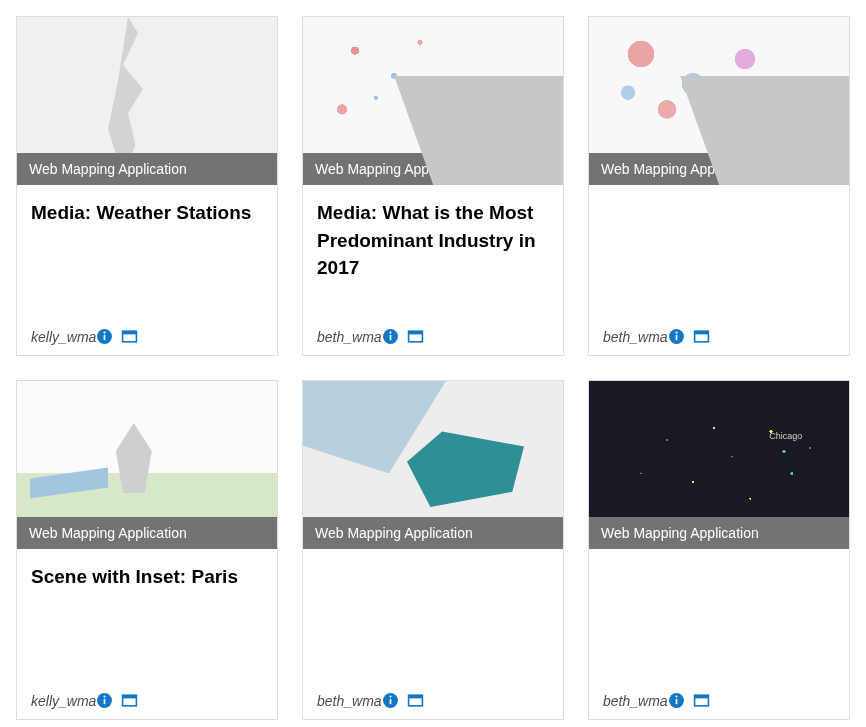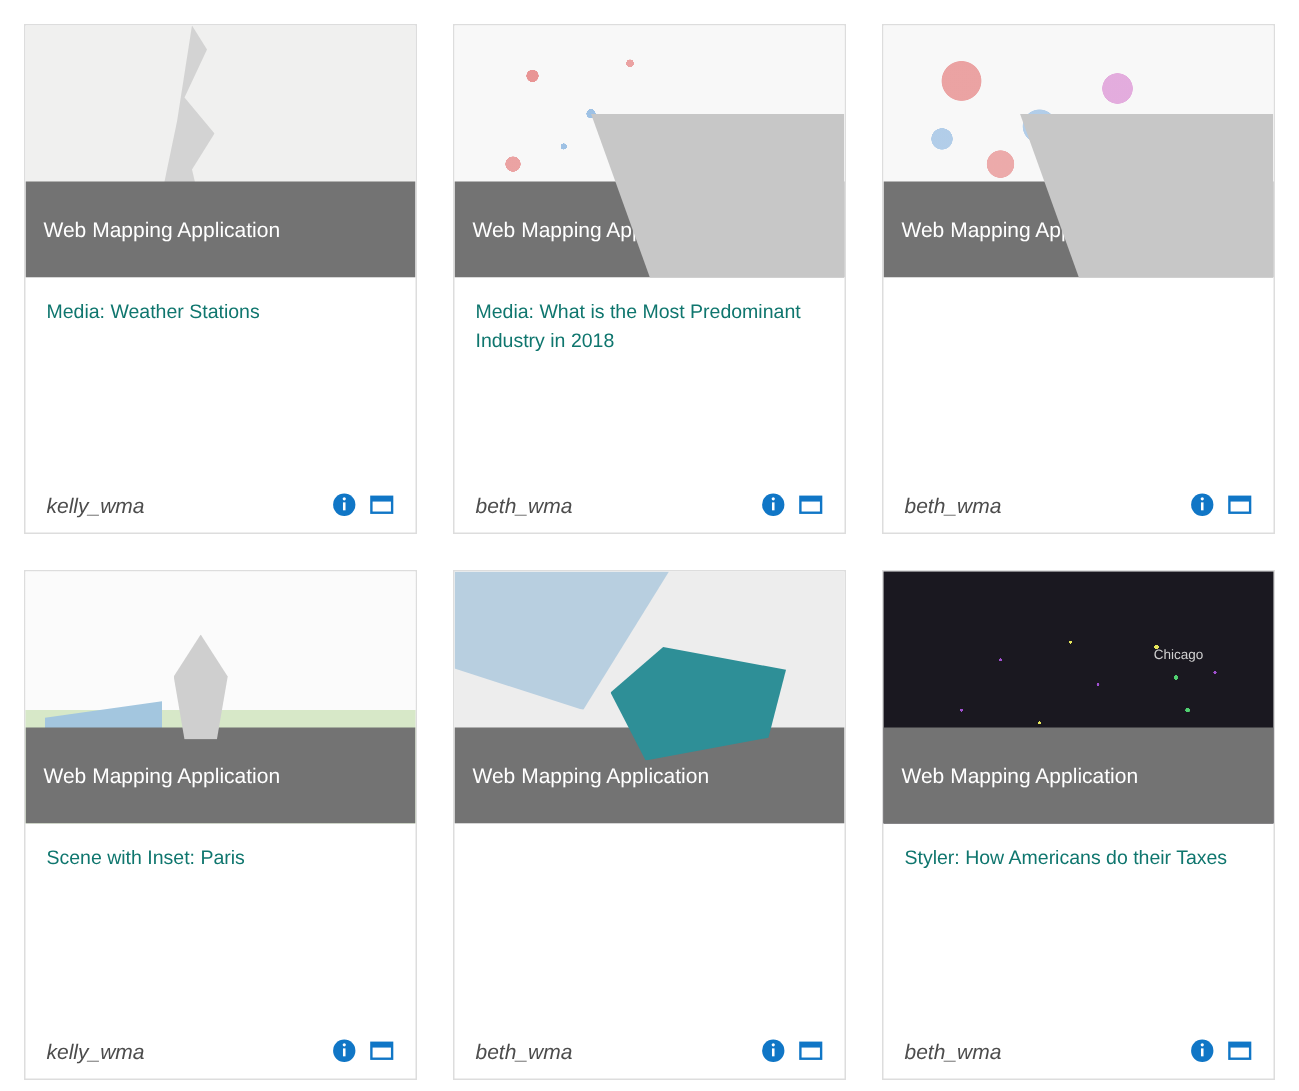--- a/index.html
+++ b/index.html
@@ -28,41 +28,41 @@
     overflow: hidden;
     background: #f5f5f5;
   }
   .type-badge {
     position: absolute;
     left: 0;
     bottom: 0;
     width: 100%;
     background: #737373;
     color: #fff;
-    padding: 24px 12px;
+    padding: 8px 12px;
     font-size: 14px;
   }
   .card-body {
     padding: 14px 14px 10px 14px;
     flex: 1;
     display: flex;
     flex-direction: column;
   }
   .title {
-    color: #0f766e;
-    font-size: 13px;
+    color: #000000;
+    font-size: 19px;
     line-height: 1.45;
     cursor: pointer;
-    font-weight: 400;
+    font-weight: 700;
   }
   .card-footer {
     margin-top: auto;
     display: flex;
     align-items: center;
-    justify-content: space-between;
+    justify-content: flex-start;
     padding-top: 6px;
   }
   .owner {
     font-style: italic;
     color: #4c4c4c;
     font-size: 14px;
   }
   .actions {
     display: flex;
     gap: 8px;
@@ -196,21 +196,21 @@
       </div>
     </div>
   </div>
 
   <div class="card">
     <div class="thumb thumb-dots-red">
       <div class="dots1"></div>
       <div class="type-badge">Web Mapping Application</div>
     </div>
     <div class="card-body">
-      <a class="title">Media: What is the Most Predominant Industry in 2018</a>
+      <a class="title">Media: What is the Most Predominant Industry in 2017</a>
       <div class="card-footer">
         <span class="owner">beth_wma</span>
         <div class="actions">
           <span class="icon">
               <svg viewBox="0 0 16 16">
                 <circle cx="8" cy="8" r="7" fill="#1076c6"></circle>
                 <rect x="7.2" y="6.5" width="1.6" height="5" fill="#fff"></rect>
                 <circle cx="8" cy="4.3" r="1" fill="#fff"></circle>
               </svg>
             </span>
@@ -304,21 +304,20 @@
       </div>
     </div>
   </div>
 
   <div class="card">
     <div class="thumb thumb-dark">
       <div class="dots-dark"></div>
       <div class="type-badge">Web Mapping Application</div>
     </div>
     <div class="card-body">
-      <a class="title">Styler: How Americans do their Taxes</a>
       <div class="card-footer">
         <span class="owner">beth_wma</span>
         <div class="actions">
           <span class="icon">
               <svg viewBox="0 0 16 16">
                 <circle cx="8" cy="8" r="7" fill="#1076c6"></circle>
                 <rect x="7.2" y="6.5" width="1.6" height="5" fill="#fff"></rect>
                 <circle cx="8" cy="4.3" r="1" fill="#fff"></circle>
               </svg>
             </span>

